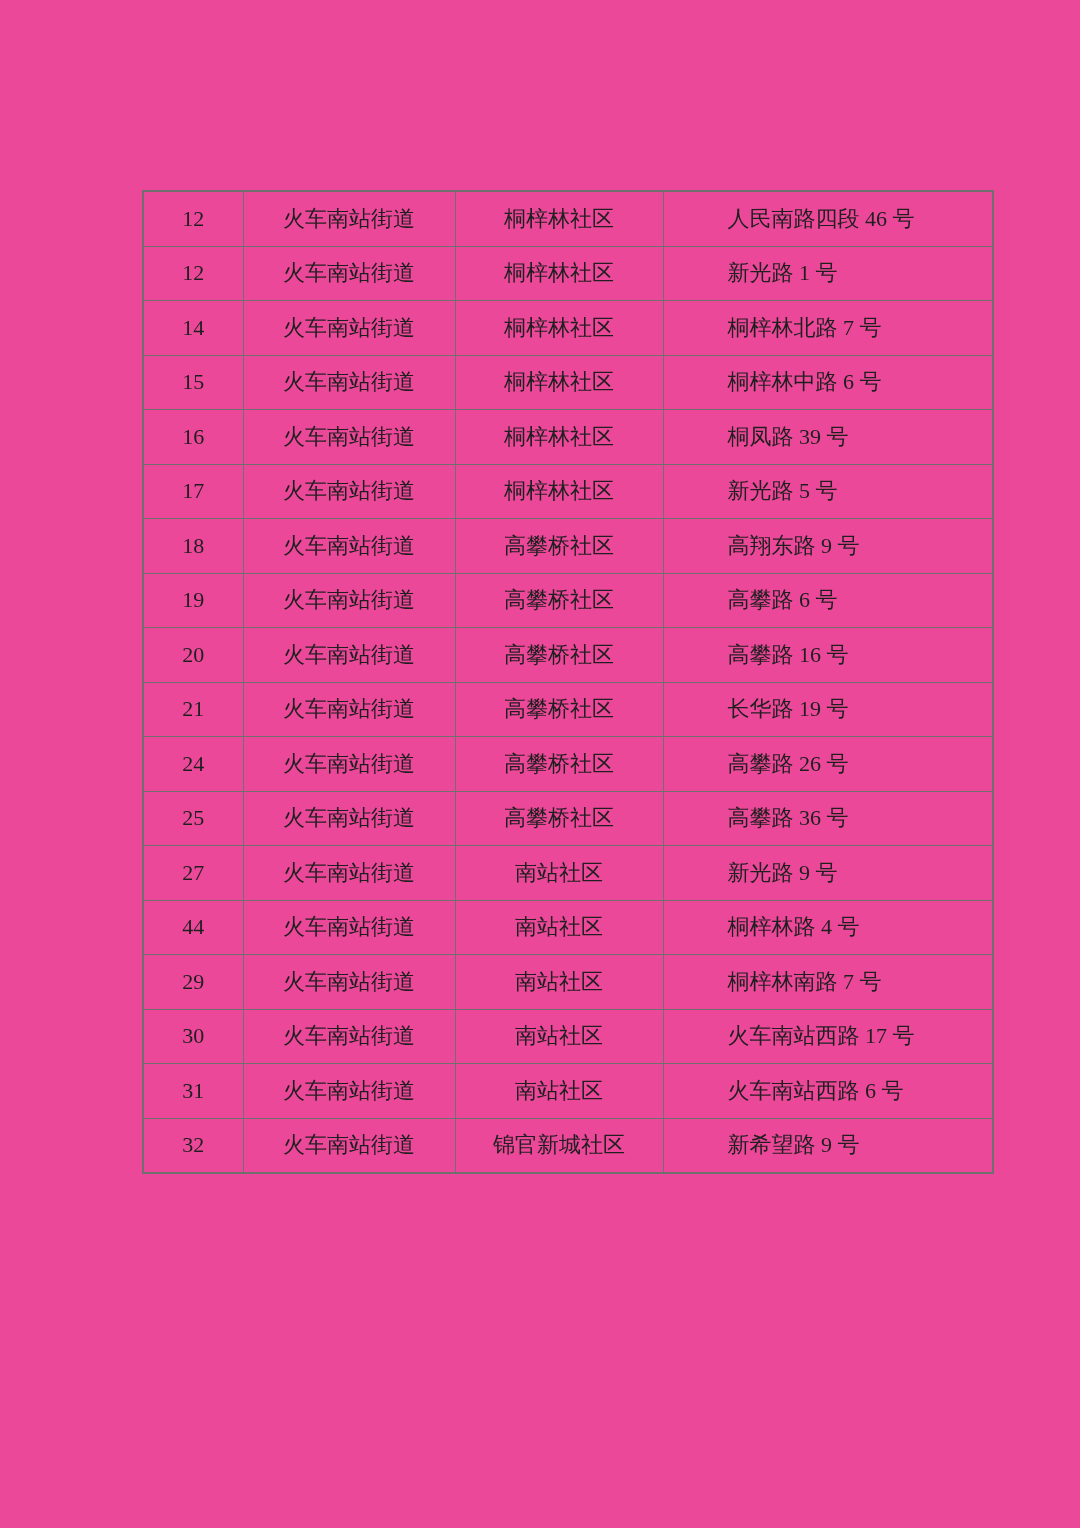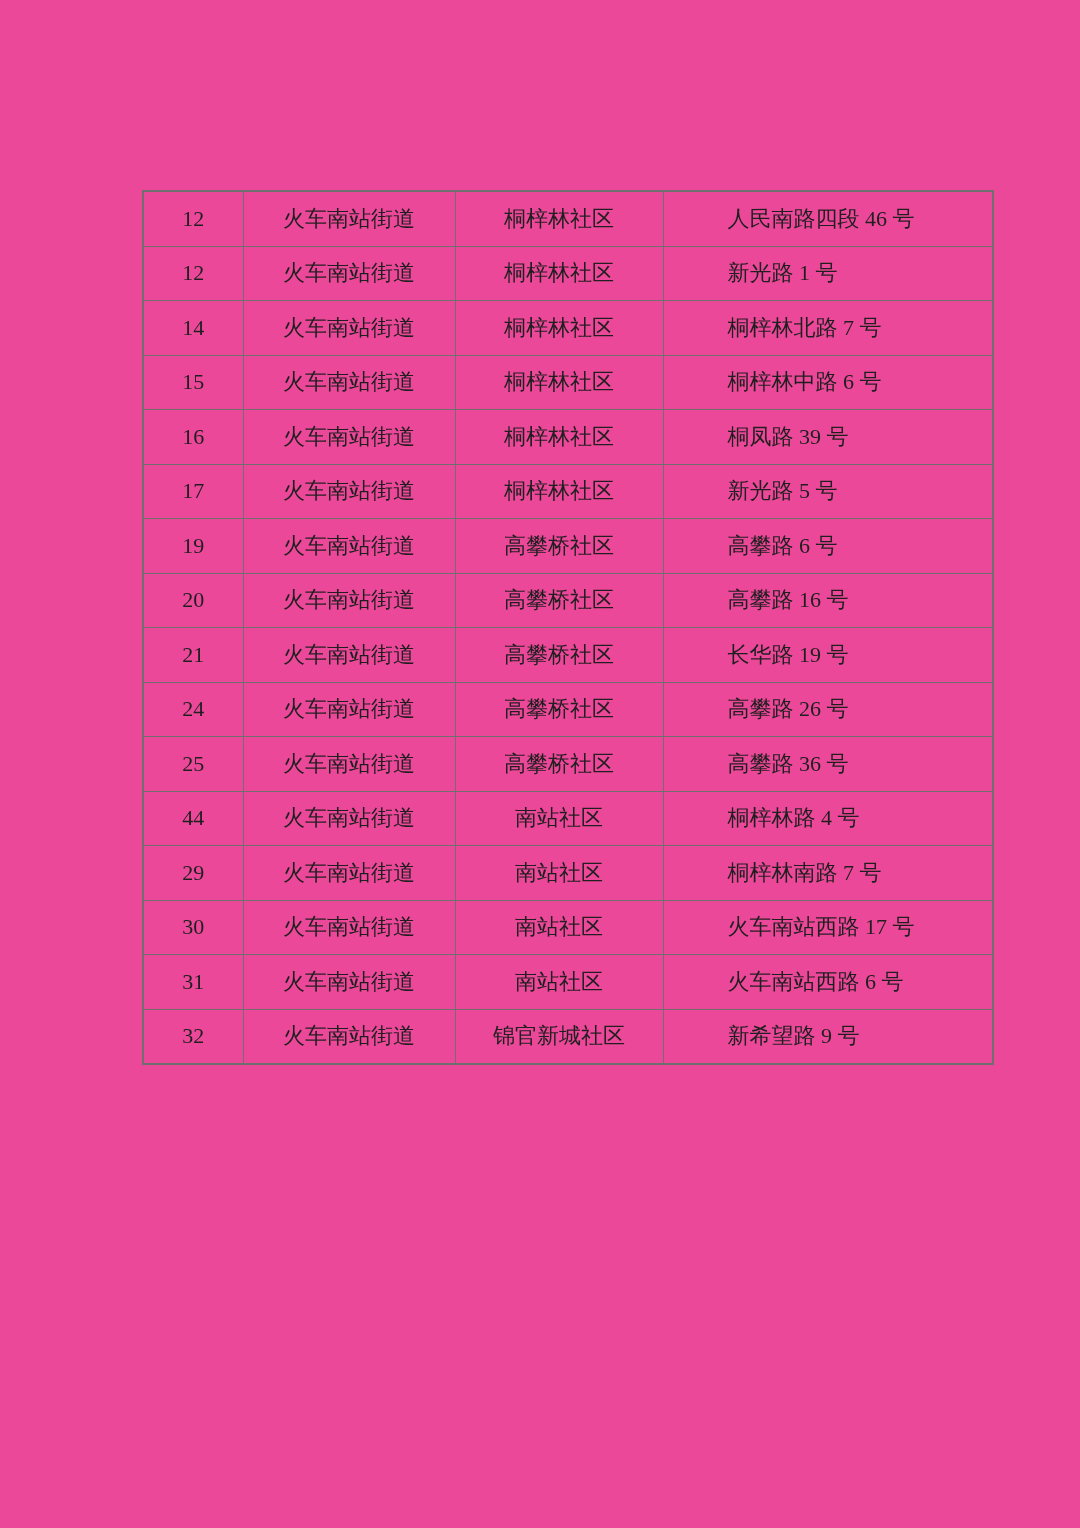--- a/index.html
+++ b/index.html
@@ -87,20 +87,26 @@
         <td>桐梓林社区</td>
         <td class="addr">桐凤路 39 号</td>
       </tr>
       <tr>
         <td>17</td>
         <td>火车南站街道</td>
         <td>桐梓林社区</td>
         <td class="addr">新光路 5 号</td>
       </tr>
       <tr>
+        <td>18</td>
+        <td>火车南站街道</td>
+        <td>高攀桥社区</td>
+        <td class="addr">高翔东路 9 号</td>
+      </tr>
+      <tr>
         <td>19</td>
         <td>火车南站街道</td>
         <td>高攀桥社区</td>
         <td class="addr">高攀路 6 号</td>
       </tr>
       <tr>
         <td>20</td>
         <td>火车南站街道</td>
         <td>高攀桥社区</td>
         <td class="addr">高攀路 16 号</td>
@@ -115,20 +121,26 @@
         <td>24</td>
         <td>火车南站街道</td>
         <td>高攀桥社区</td>
         <td class="addr">高攀路 26 号</td>
       </tr>
       <tr>
         <td>25</td>
         <td>火车南站街道</td>
         <td>高攀桥社区</td>
         <td class="addr">高攀路 36 号</td>
+      </tr>
+      <tr>
+        <td>27</td>
+        <td>火车南站街道</td>
+        <td>南站社区</td>
+        <td class="addr">新光路 9 号</td>
       </tr>
       <tr>
         <td>44</td>
         <td>火车南站街道</td>
         <td>南站社区</td>
         <td class="addr">桐梓林路 4 号</td>
       </tr>
       <tr>
         <td>29</td>
         <td>火车南站街道</td>

